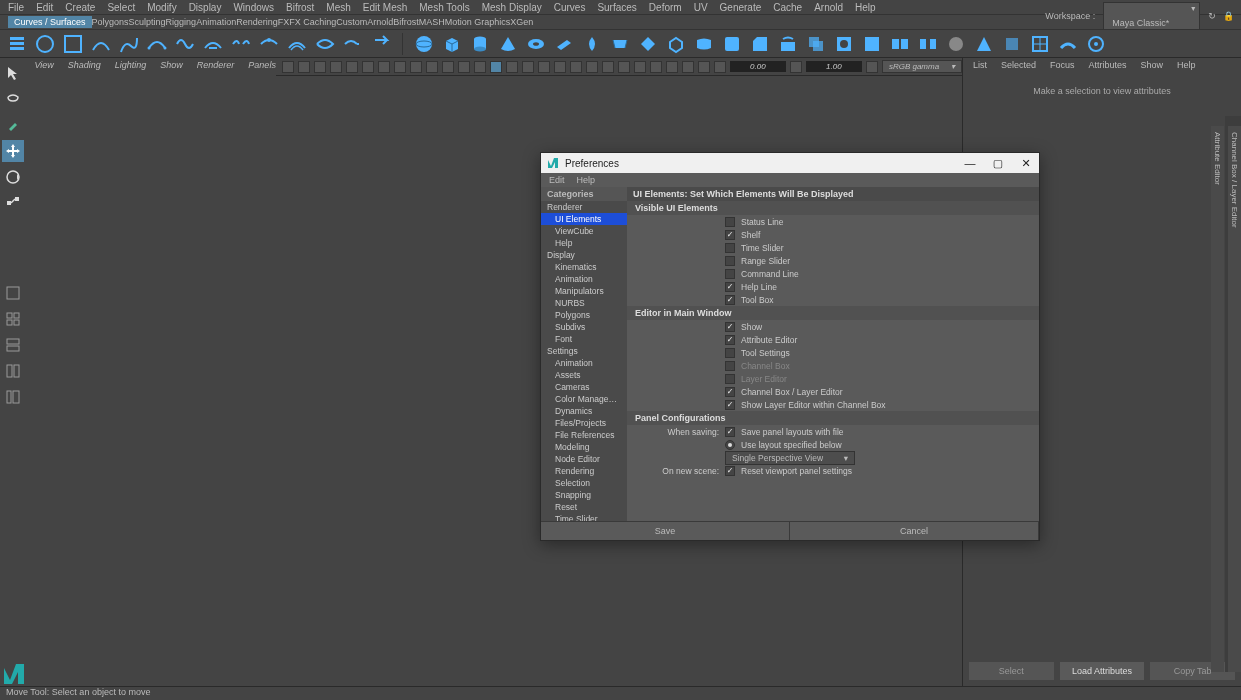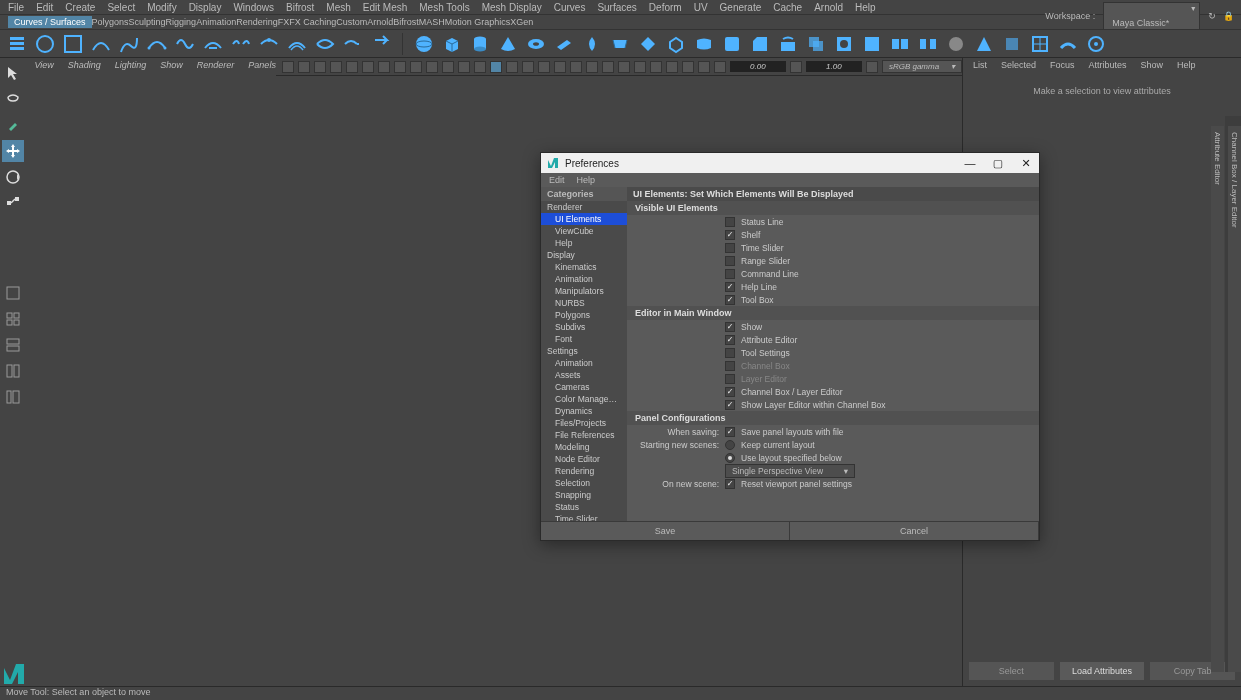--- a/index.html
+++ b/index.html
@@ -595,21 +595,21 @@
           <div class="tree-item l2">Cameras</div>
           <div class="tree-item l2">Color Management</div>
           <div class="tree-item l2">Dynamics</div>
           <div class="tree-item l2">Files/Projects</div>
           <div class="tree-item l2">File References</div>
           <div class="tree-item l2">Modeling</div>
           <div class="tree-item l2">Node Editor</div>
           <div class="tree-item l2">Rendering</div>
           <div class="tree-item l2">Selection</div>
           <div class="tree-item l2">Snapping</div>
-          <div class="tree-item l2">Status</div>
+          <div class="tree-item l2">Reset</div>
           <div class="tree-item l2">Time Slider</div>
         </div>
     </div>
     <div class="dlg-main">
       <div class="dlg-main-h">UI Elements: Set Which Elements Will Be Displayed</div>
 
       <div class="sec-h">Visible UI Elements</div>
       <div id="sec-visible">
           <div class="opt-row">
             <div class="opt-indent"></div>
@@ -685,25 +685,20 @@
             <span class="opt-ck checked"></span>
             <span class="opt-text">Show Layer Editor within Channel Box</span>
           </div>
         </div>
 
       <div class="sec-h">Panel Configurations</div>
       <div class="opt-row">
         <div class="opt-label-right">When saving:</div>
         <span class="opt-ck checked"></span>
         <span class="opt-text">Save panel layouts with file</span>
-      </div>
-      <div class="opt-row">
-        <div class="opt-label-right">Starting new scenes:</div>
-        <span class="opt-radio"></span>
-        <span class="opt-text">Keep current layout</span>
       </div>
       <div class="opt-row">
         <div class="opt-indent"></div>
         <span class="opt-radio checked"></span>
         <span class="opt-text">Use layout specified below</span>
       </div>
       <div class="opt-row">
         <div class="opt-indent"></div>
         <div class="opt-dd">
             <span>Single Perspective View</span>

